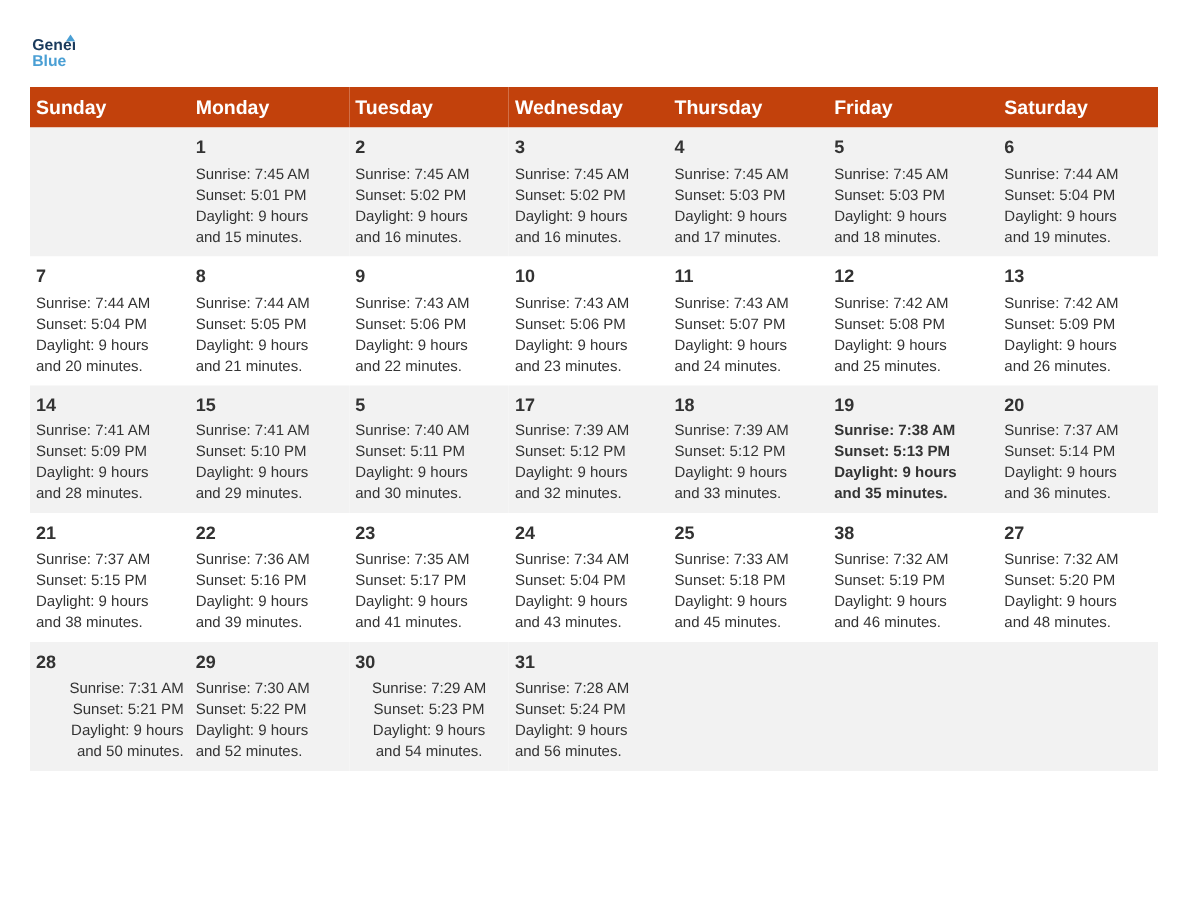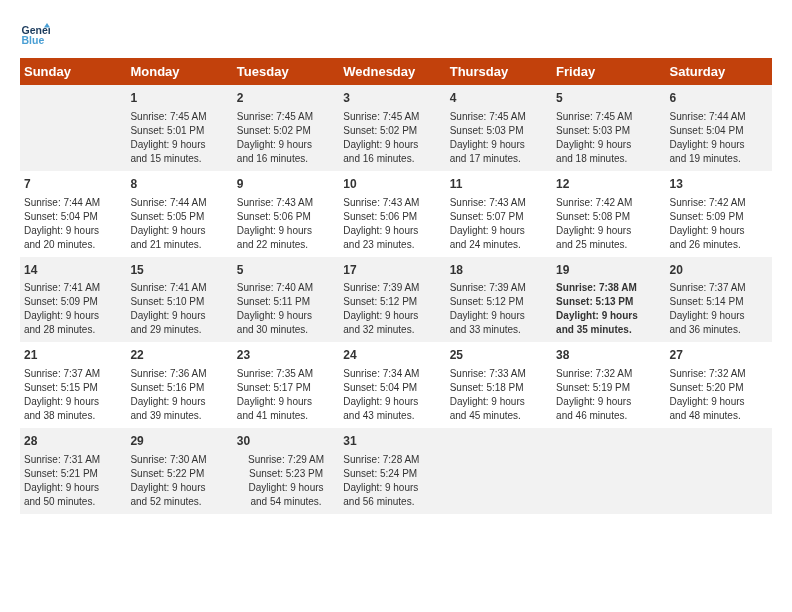--- a/index.html
+++ b/index.html
@@ -307,21 +307,21 @@
           <span class="day-num">27</span>
           <div class="cell-content" style="white-space: pre-line;">Sunrise: 7:32 AM
 Sunset: 5:20 PM
 Daylight: 9 hours
 and 48 minutes.</div>
         </td>
       </tr>
       <tr>
         <td>
           <span class="day-num">28</span>
-          <div class="cell-content" style="white-space: pre-line;">Sunrise: 7:31 AM
+          <div class="cell-content" style="white-space: pre-line; text-align: right;">Sunrise: 7:31 AM
 Sunset: 5:21 PM
 Daylight: 9 hours
 and 50 minutes.</div>
         </td>
         <td>
           <span class="day-num">29</span>
           <div class="cell-content" style="white-space: pre-line;">Sunrise: 7:30 AM
 Sunset: 5:22 PM
 Daylight: 9 hours
 and 52 minutes.</div>

